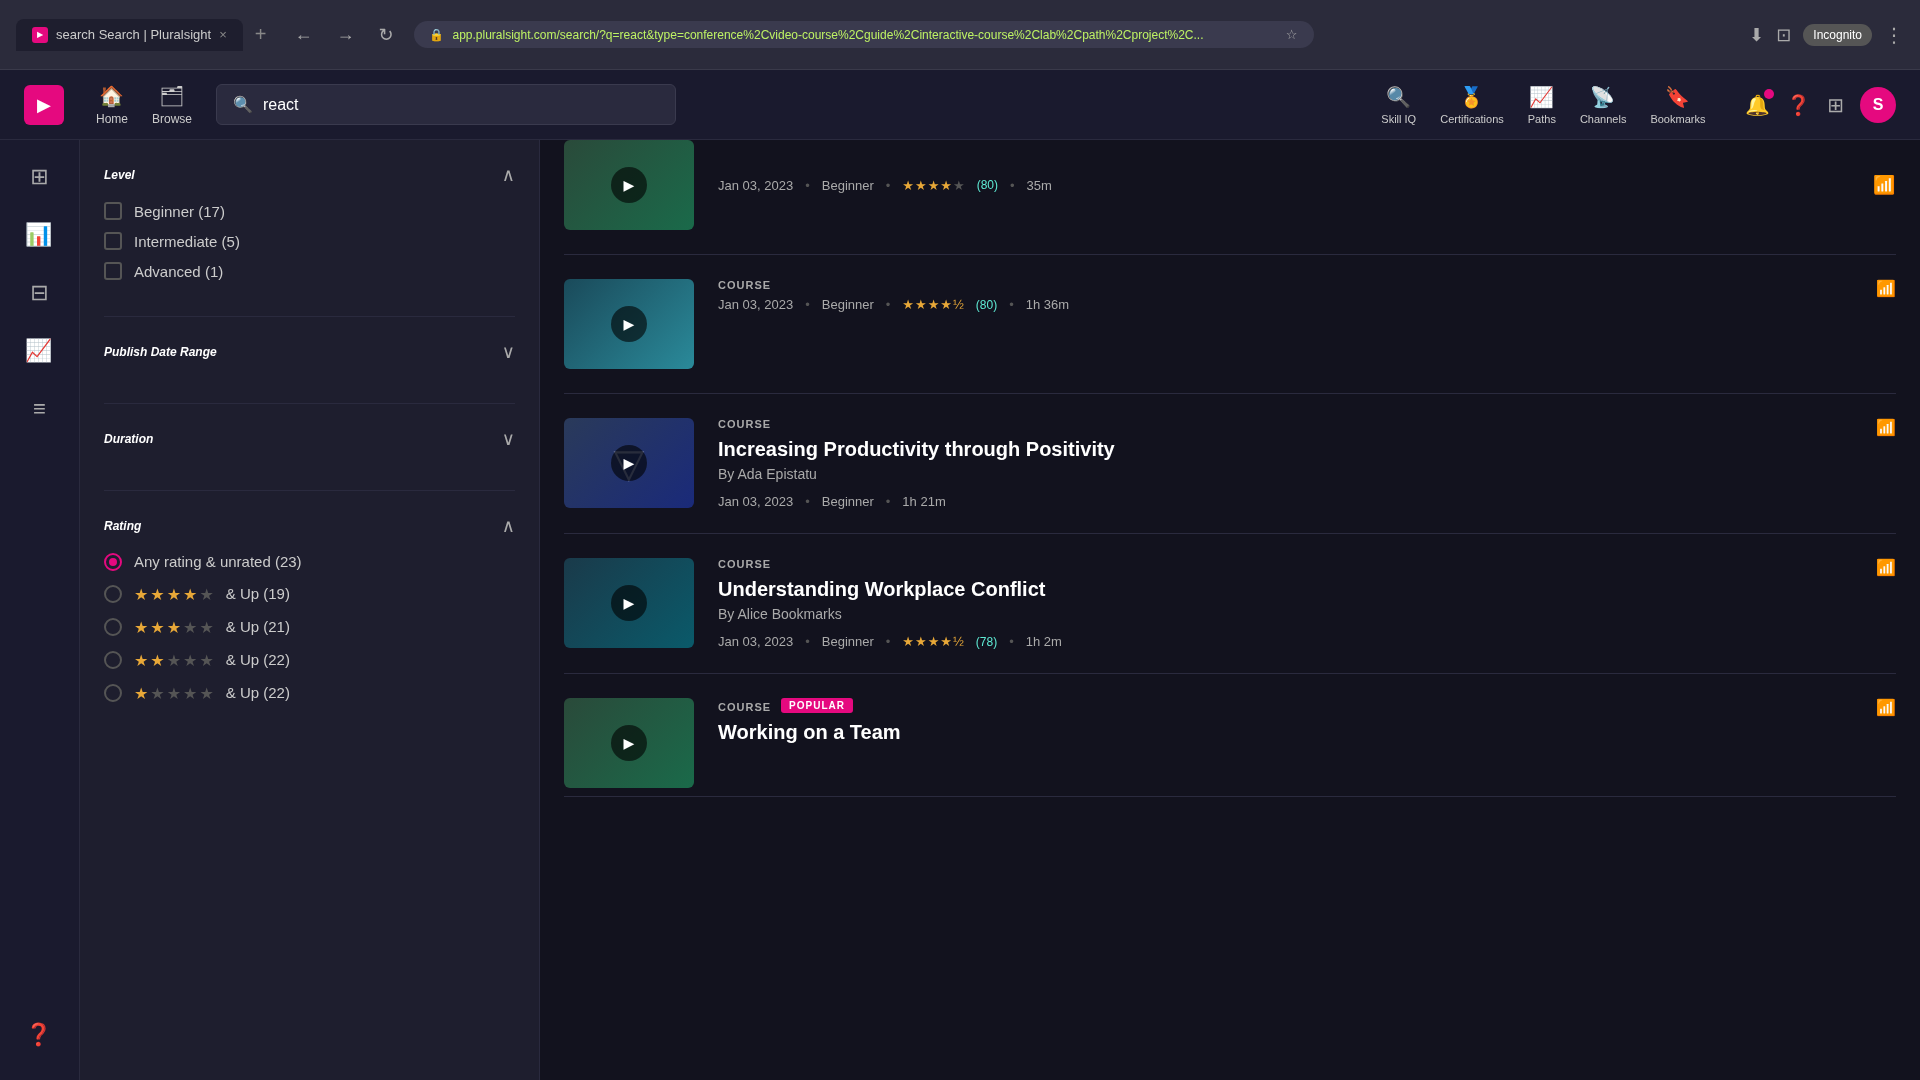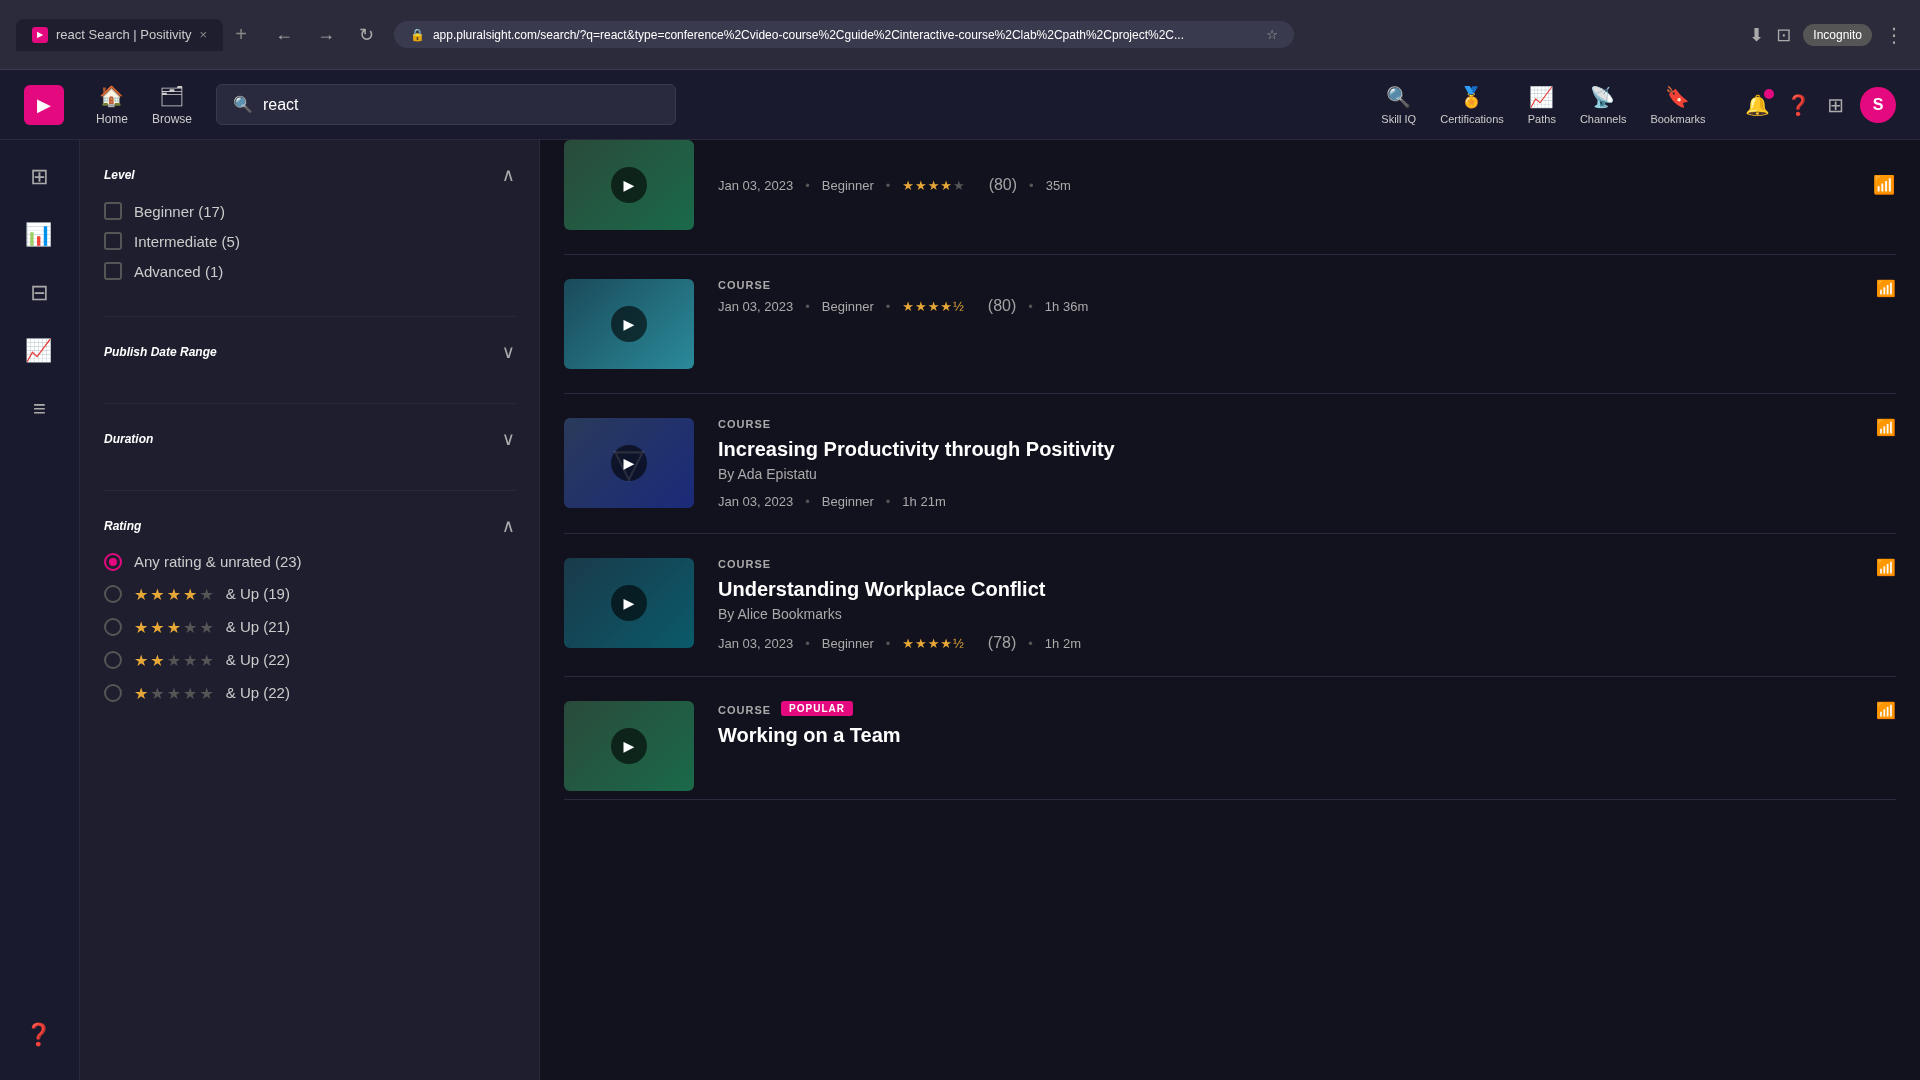--- a/index.html
+++ b/index.html
@@ -72,49 +72,49 @@
     .course-type { font-size: 11px; font-weight: 600; color: #aaa; letter-spacing: 1px; text-transform: uppercase; margin-bottom: 6px; display: flex; gap: 10px; align-items: flex-end; }
     .badge-popular { background: #e5097f; color: #fff; padding: 2px 8px; border-radius: 3px; font-size: 10px; font-weight: 700; }
     .course-title { font-size: 20px; font-weight: 600; color: #fff; margin-bottom: 4px; line-height: 1.3; }
     .course-author { font-size: 14px; color: #aaa; margin-bottom: 12px; }
     .course-meta { display: flex; align-items: center; gap: 12px; font-size: 13px; color: #aaa; }
     .meta-dot { color: #555; }
     .course-stars { display: flex; gap: 1px; }
     .course-star { color: #e8a838; font-size: 13px; }
     .course-star.half { color: #e8a838; font-size: 13px; }
     .course-star.empty { color: #555; font-size: 13px; }
-    .rating-count { color: #a3a3a3; font-size: 16px; margin-left: 12px; }
+    .rating-count { color: #5eead4; font-size: 12px; }
     .wireless-icon { color: #aaa; font-size: 18px; margin-left: auto; }
 
     
     .partial-card { padding: 0 0 24px 0; border-bottom: 1px solid #2a2a3e; display: flex; align-items: center; gap: 24px; }
 
     
     ::-webkit-scrollbar { width: 6px; }
     ::-webkit-scrollbar-track { background: #1a1a2e; }
     ::-webkit-scrollbar-thumb { background: #3a3a4e; border-radius: 3px; }
   </style>
 </head>
 <body>
 
 <div class="browser-chrome">
   <div class="browser-tab">
     <div class="tab-favicon"></div>
-    <span>react Search | Positivity</span>
+    <span>search Search | Pluralsight</span>
     <span class="tab-close">×</span>
   </div>
   <button class="new-tab-btn">+</button>
   <div class="browser-nav">
     <button class="nav-btn">←</button>
     <button class="nav-btn">→</button>
     <button class="nav-btn">↻</button>
   </div>
   <div class="address-bar">
     <span class="address-bar-icon">🔒</span>
-    <span style="font-size:12px; color:#ffffff; overflow:hidden; white-space:nowrap; text-overflow:ellipsis;">app.pluralsight.com/search/?q=react&amp;type=conference%2Cvideo-course%2Cguide%2Cinteractive-course%2Clab%2Cpath%2Cproject%2C...</span>
+    <span style="font-size:12px; color:#bef264; overflow:hidden; white-space:nowrap; text-overflow:ellipsis;">app.pluralsight.com/search/?q=react&amp;type=conference%2Cvideo-course%2Cguide%2Cinteractive-course%2Clab%2Cpath%2Cproject%2C...</span>
     <span style="margin-left:auto; color:#aaa;">☆</span>
   </div>
   <div class="browser-actions">
     <span style="font-size:18px; cursor:pointer;">⬇</span>
     <span style="font-size:18px; cursor:pointer;">⊡</span>
     <div class="incognito-btn">Incognito</div>
     <span style="font-size:20px; cursor:pointer;">⋮</span>
   </div>
 </div>
 

